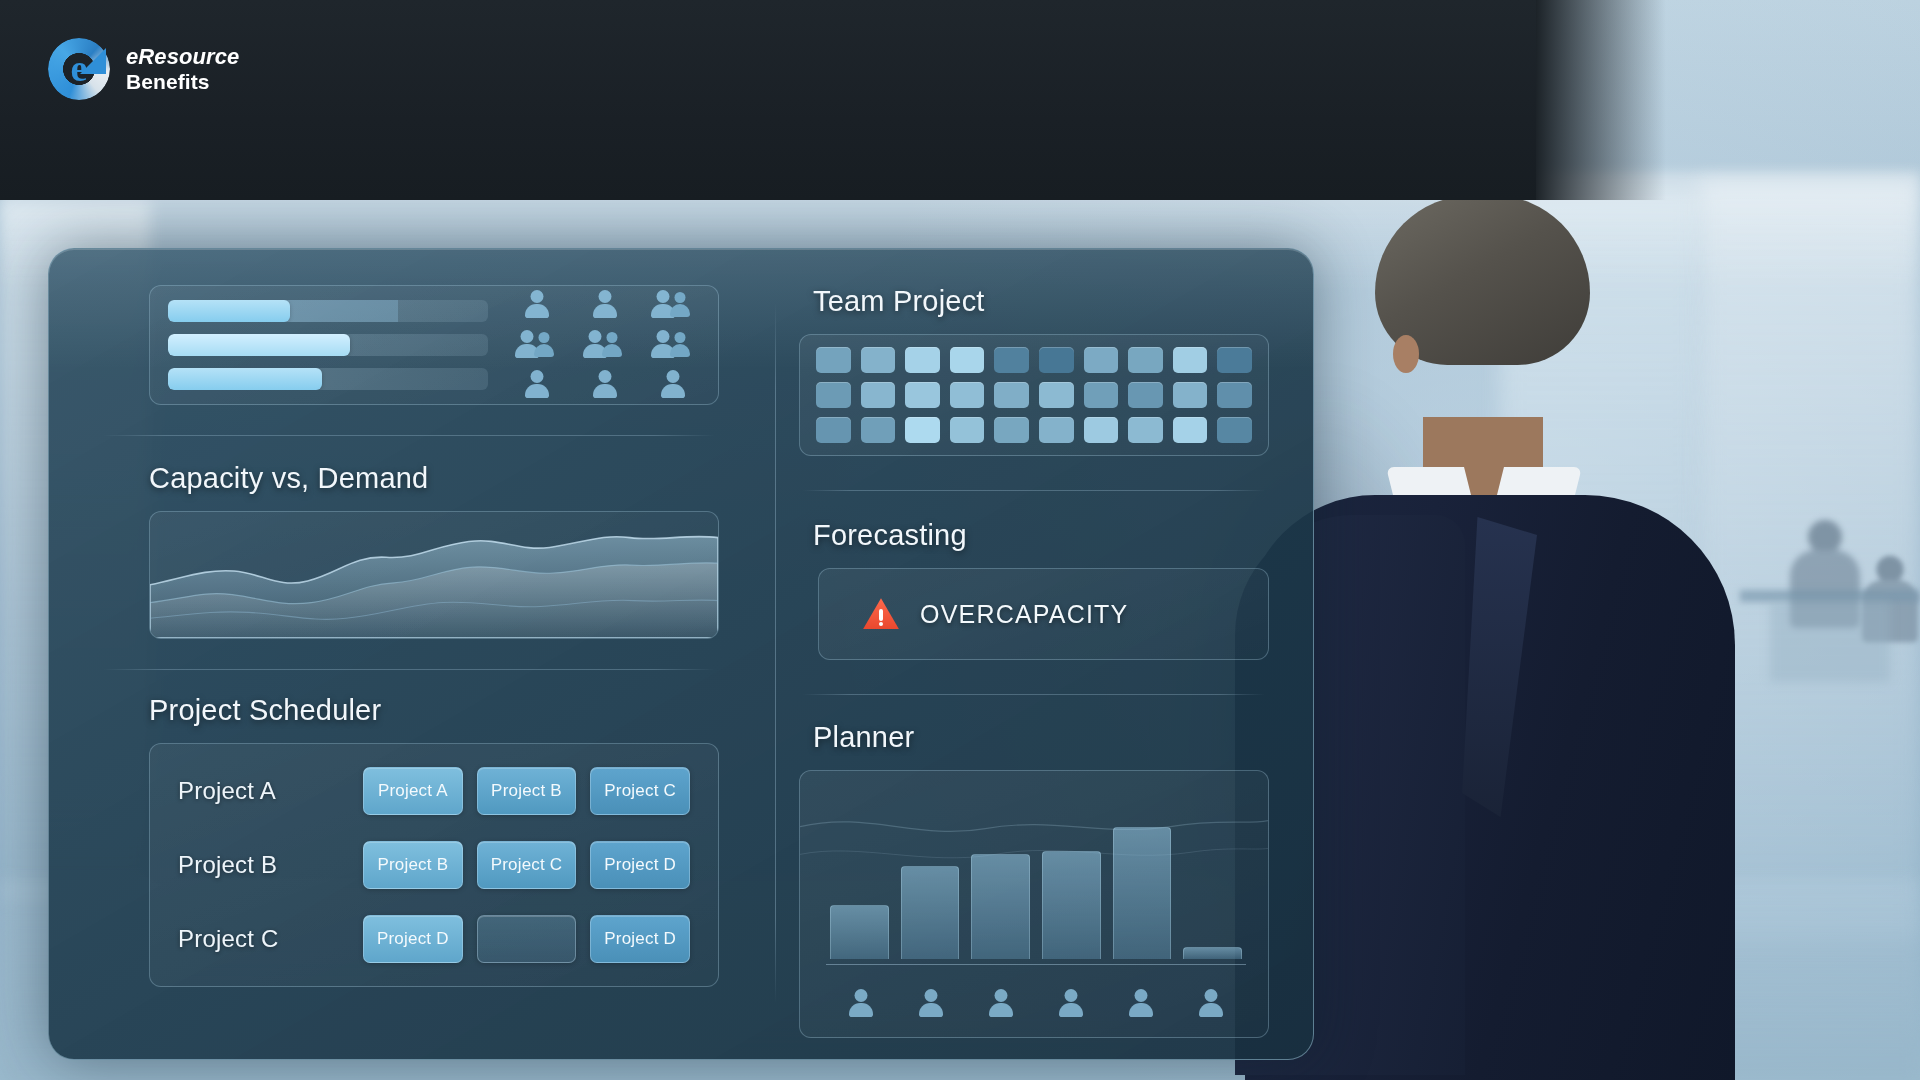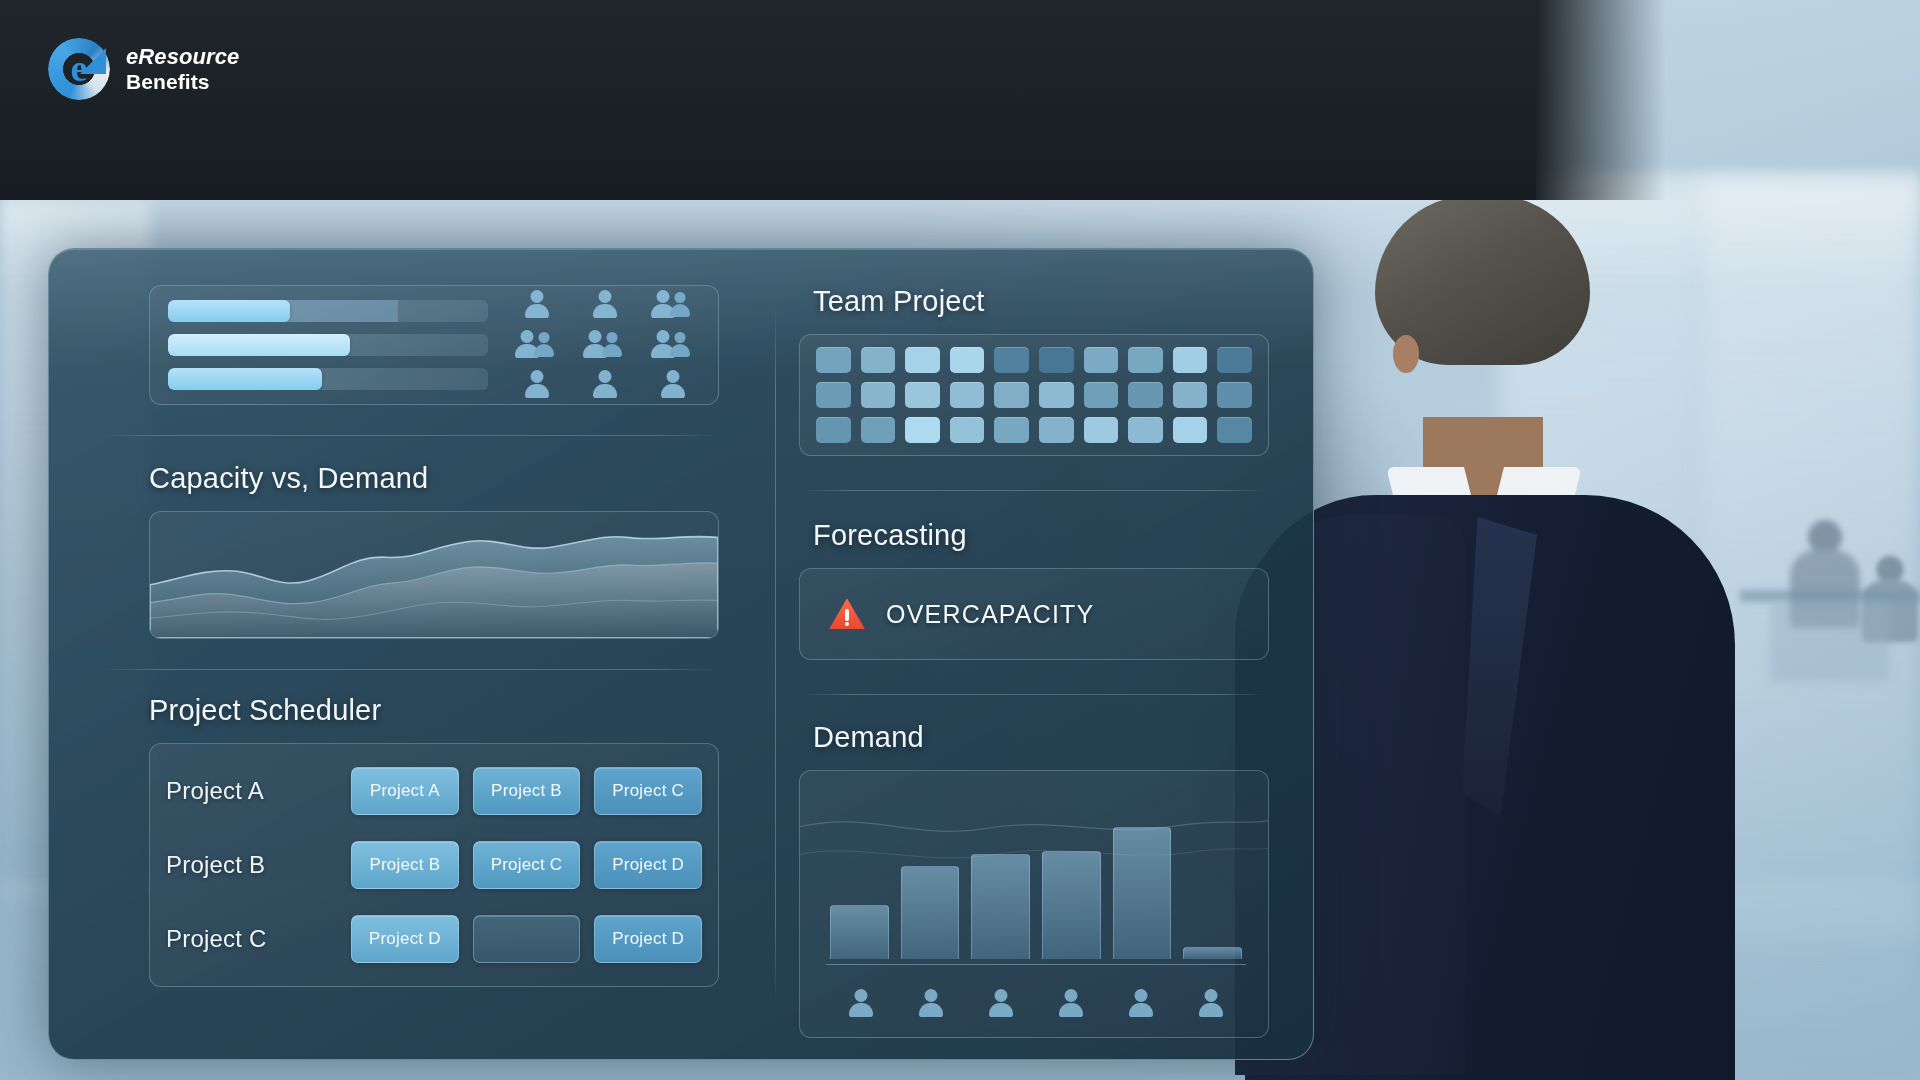--- a/index.html
+++ b/index.html
@@ -205,42 +205,42 @@
   .p-icon.duo .h { left:22%; }
   .p-icon.duo .b { left:22%; }
   .p-icon.duo .h2 { top:2px; left:70%; width:11px; height:11px; border-radius:50%; background:#7eb6d6;}
   .p-icon.duo .b2 { top:14px; left:70%; width:20px; height:13px; border-radius:10px 10px 3px 3px; background:#7eb6d6;}
 
   
   .cvd-card { margin-left:50px; height:128px; overflow:hidden; }
   .cvd-card svg { display:block; width:100%; height:100%; }
 
   
-  .pa-card { margin-left:50px; height:244px; padding:10px 16px; }
+  .pa-card { margin-left:50px; height:244px; padding:10px 28px; }
   .pa-row { display:flex; align-items:center; height:74px; }
   .pa-name { width:185px; color:#eef5fa; font-size:24px; letter-spacing:.2px; text-shadow:0 1px 4px rgba(0,0,0,.45);}
   .pa-chips { flex:1; display:flex; gap:14px; }
   .chip {
     flex:1; height:48px; border-radius:7px; display:flex; align-items:center; justify-content:center;
     color:#f4fafd; font-size:17px; letter-spacing:.2px;
     border:1px solid rgba(200,230,245,.35);
     box-shadow:0 1px 5px rgba(0,0,0,.22), inset 0 1px 0 rgba(255,255,255,.2);
   }
   .chip.t1 { background:linear-gradient(180deg,#7fbfde,#5fa6cb); }
   .chip.t2 { background:linear-gradient(180deg,#6fb2d6,#5099c0); }
   .chip.t3 { background:linear-gradient(180deg,#5ea4cd,#4a90b8); }
   .chip.empty { background:linear-gradient(180deg,rgba(120,170,200,.30),rgba(100,150,180,.22)); }
 
   
   .tw-card { height:122px; padding:12px 16px; display:flex; align-items:center; }
   .tw-grid { width:100%; display:grid; grid-template-columns:repeat(10,1fr); gap:9px 10px; }
   .cell { height:26px; border-radius:5px; box-shadow:inset 0 1px 0 rgba(255,255,255,.22); }
 
   
-  .fc-card { height:92px; display:flex; align-items:center; padding:0 28px; gap:20px; }
+  .fc-card { height:92px; display:flex; align-items:center; padding:0 43px; gap:20px;margin-left:19px; }
   .warn-tri { width:38px; height:34px; position:relative; }
   .warn-tri .tri {
     position:absolute; inset:0;
     background:linear-gradient(180deg,#ff6a4d,#e8462c);
     clip-path:polygon(50% 4%, 97% 94%, 3% 94%);
     border-radius:4px;
     filter:drop-shadow(0 1px 3px rgba(0,0,0,.35));
   }
   .warn-tri .bang {
     position:absolute; left:50%; top:34%; transform:translateX(-50%);
@@ -478,21 +478,21 @@
               <span class="bang"></span>
               <span class="dot"></span>
           </span>
           <span class="fc-label">OVERCAPACITY</span>
         </div>
       </div>
 
       <div class="hsep" style="margin-top:34px;"></div>
 
       <div style="margin-top:26px;">
-        <div class="panel-title right">Demand</div>
+        <div class="panel-title right">Planner</div>
         <div class="card al-card">
           <svg class="al-wave" viewBox="0 0 480 268" preserveAspectRatio="none">
             <path d="M0,56 C70,40 120,70 190,58 C260,46 310,66 380,56 C430,48 460,54 480,50" fill="none" stroke="#bcdef0" stroke-width="1.2" stroke-opacity=".22"></path>
             <path d="M0,84 C60,72 130,96 200,84 C270,72 330,92 400,82 C440,76 466,80 480,78" fill="none" stroke="#bcdef0" stroke-width="1" stroke-opacity=".14"></path>
           </svg>
           <div class="al-bars" id="alert-bars">
               <div class="al-bar" style="height: 36%;"></div>
               <div class="al-bar" style="height: 62%;"></div>
               <div class="al-bar" style="height: 70%;"></div>
               <div class="al-bar" style="height: 72%;"></div>

